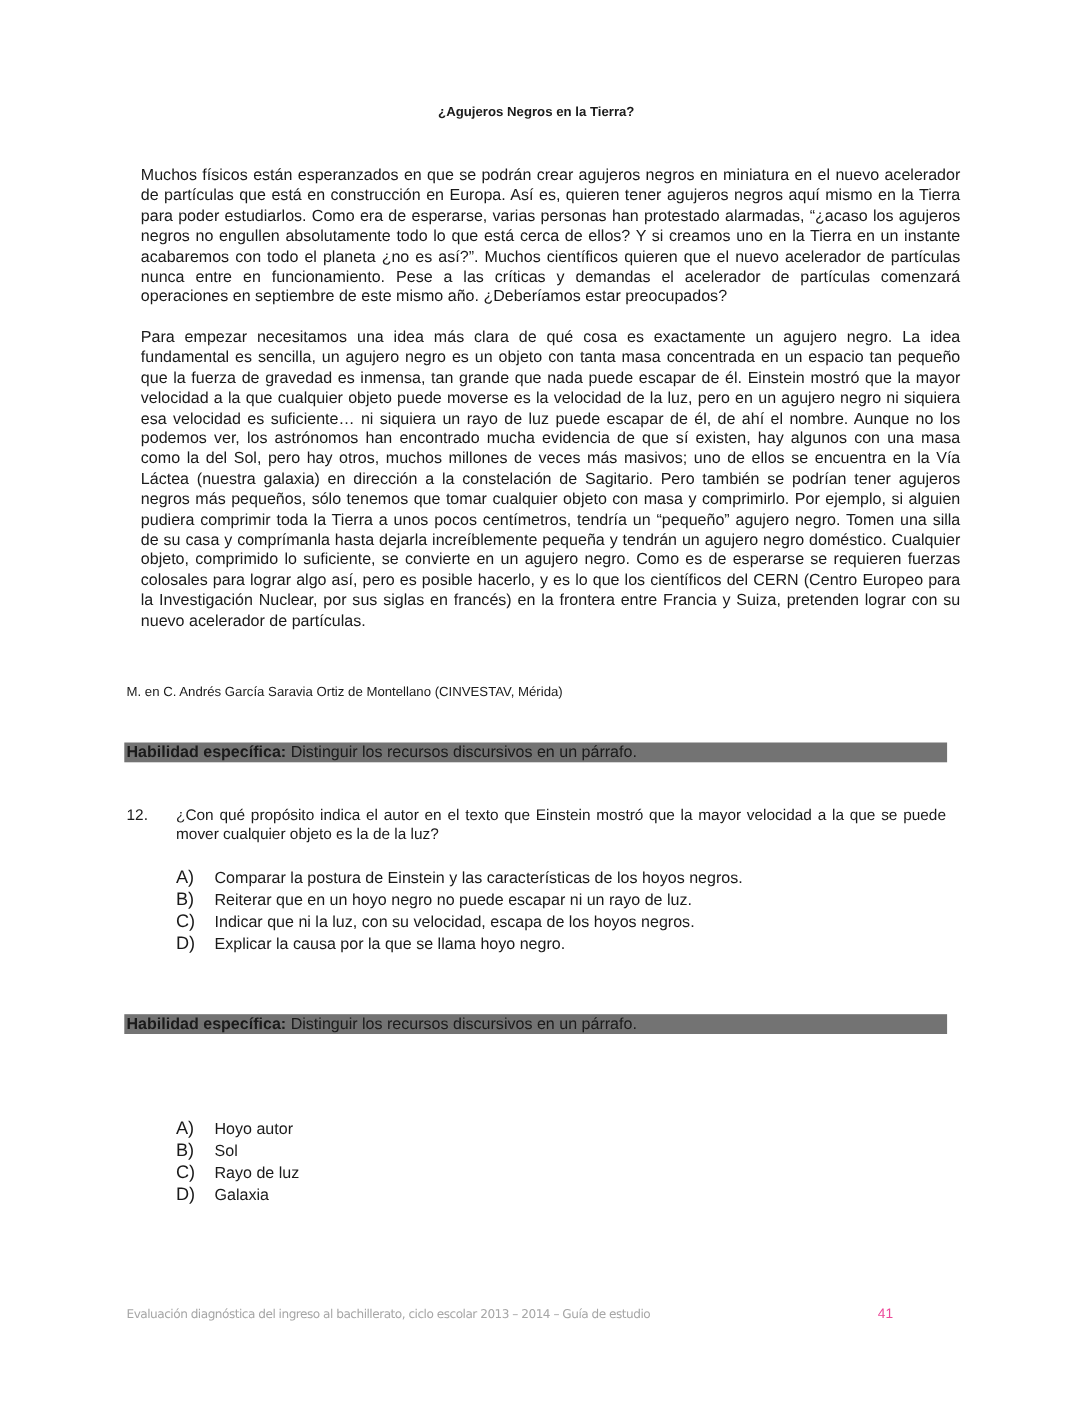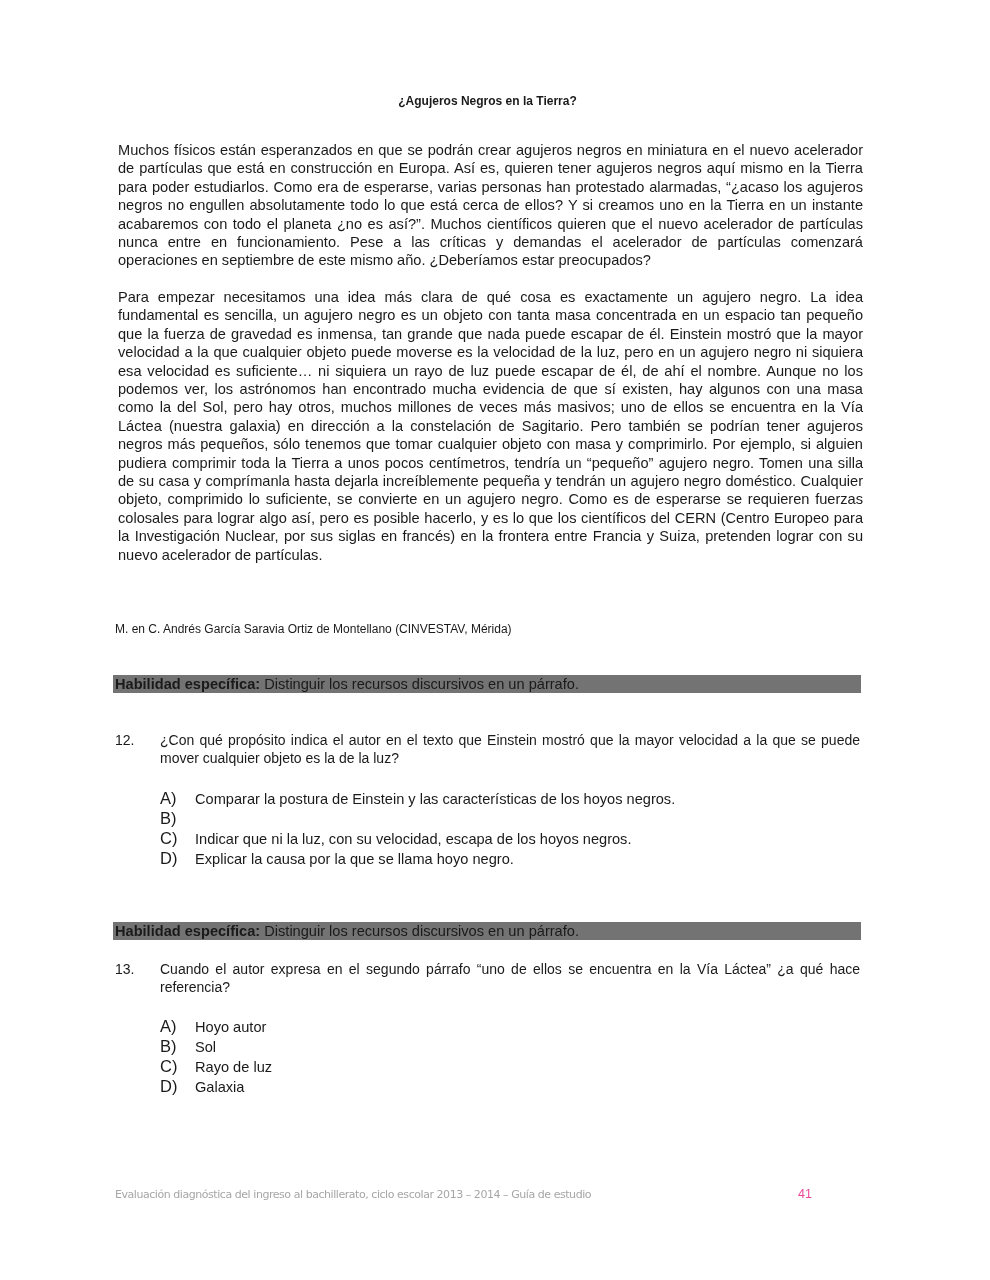--- a/index.html
+++ b/index.html
@@ -31,21 +31,21 @@
       line-height: 18px;
       margin: 0;
     }
     .passage {
       position: absolute;
       left: 115px;
       width: 745px;
       font-size: 14.6px;
       line-height: 18.4px;
       text-align: justify;
-      margin: 3px;
+      margin: 13px;
     }
     .p1 { top: 138px; }
     .p2 { top: 285px; }
     .author {
       position: absolute;
       top: 621px;
       left: 115px;
       width: 744px;
       text-align: left;
       font-size: 12px;
@@ -146,39 +146,36 @@
     <div class="stem">¿Con qué propósito indica el autor en el texto que Einstein mostró que la mayor velocidad a la que se puede mover cualquier objeto es la de la luz?</div>
   </div>
 
   <ul class="options opt12">
     <li>
       <span class="letter">A)</span>
       <span>Comparar la postura de Einstein y las características de los hoyos negros.</span>
     </li>
     <li>
       <span class="letter">B)</span>
+      <span>Reiterar que en un hoyo negro no puede escapar ni un rayo de luz.</span>
     </li>
     <li>
       <span class="letter">C)</span>
       <span>Indicar que ni la luz, con su velocidad, escapa de los hoyos negros.</span>
     </li>
     <li>
       <span class="letter">D)</span>
       <span>Explicar la causa por la que se llama hoyo negro.</span>
     </li>
   </ul>
 
   <div class="skill-bar sb2">
     <span class="label">Habilidad específica:</span><span> Distinguir los recursos discursivos en un párrafo.</span>
   </div>
 
-  <div class="question q13">
-    <span class="num">13.</span>
-    <div class="stem">Cuando el autor expresa en el segundo párrafo “uno de ellos se encuentra en la Vía Láctea” ¿a qué hace referencia?</div>
-  </div>
 
   <ul class="options opt13">
     <li>
       <span class="letter">A)</span>
       <span>Hoyo autor</span>
     </li>
     <li>
       <span class="letter">B)</span>
       <span>Sol</span>
     </li>

